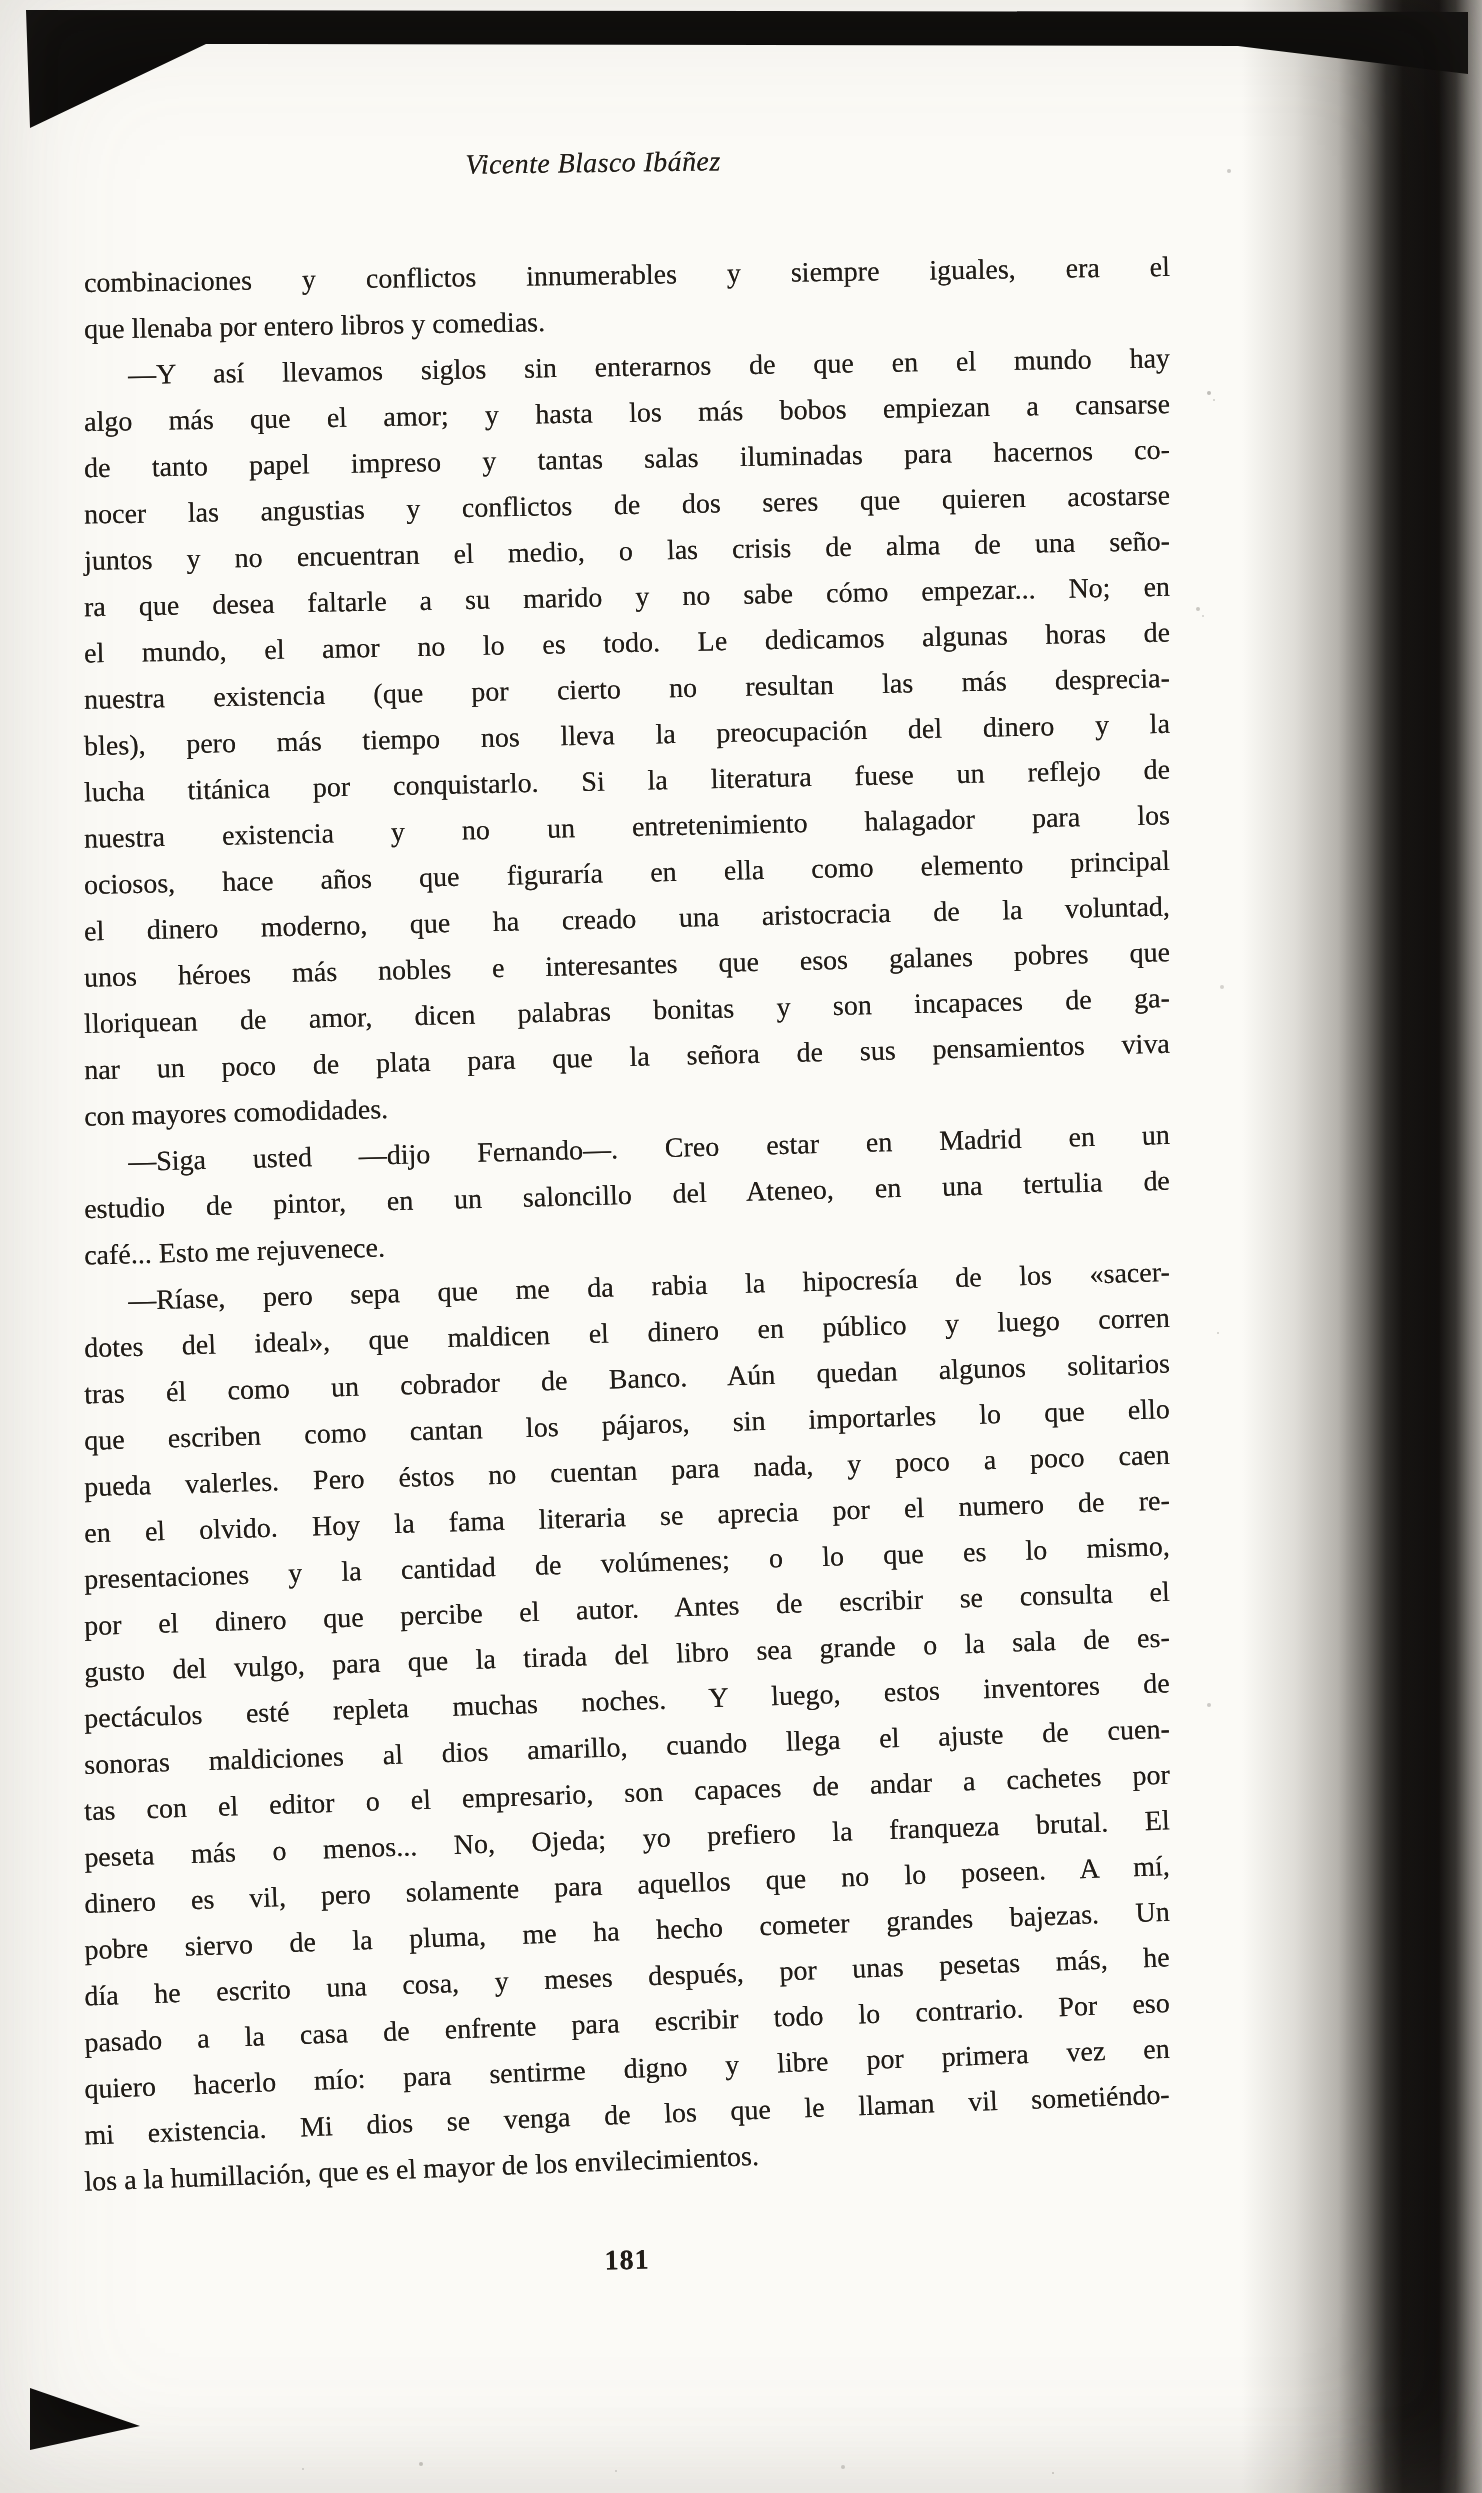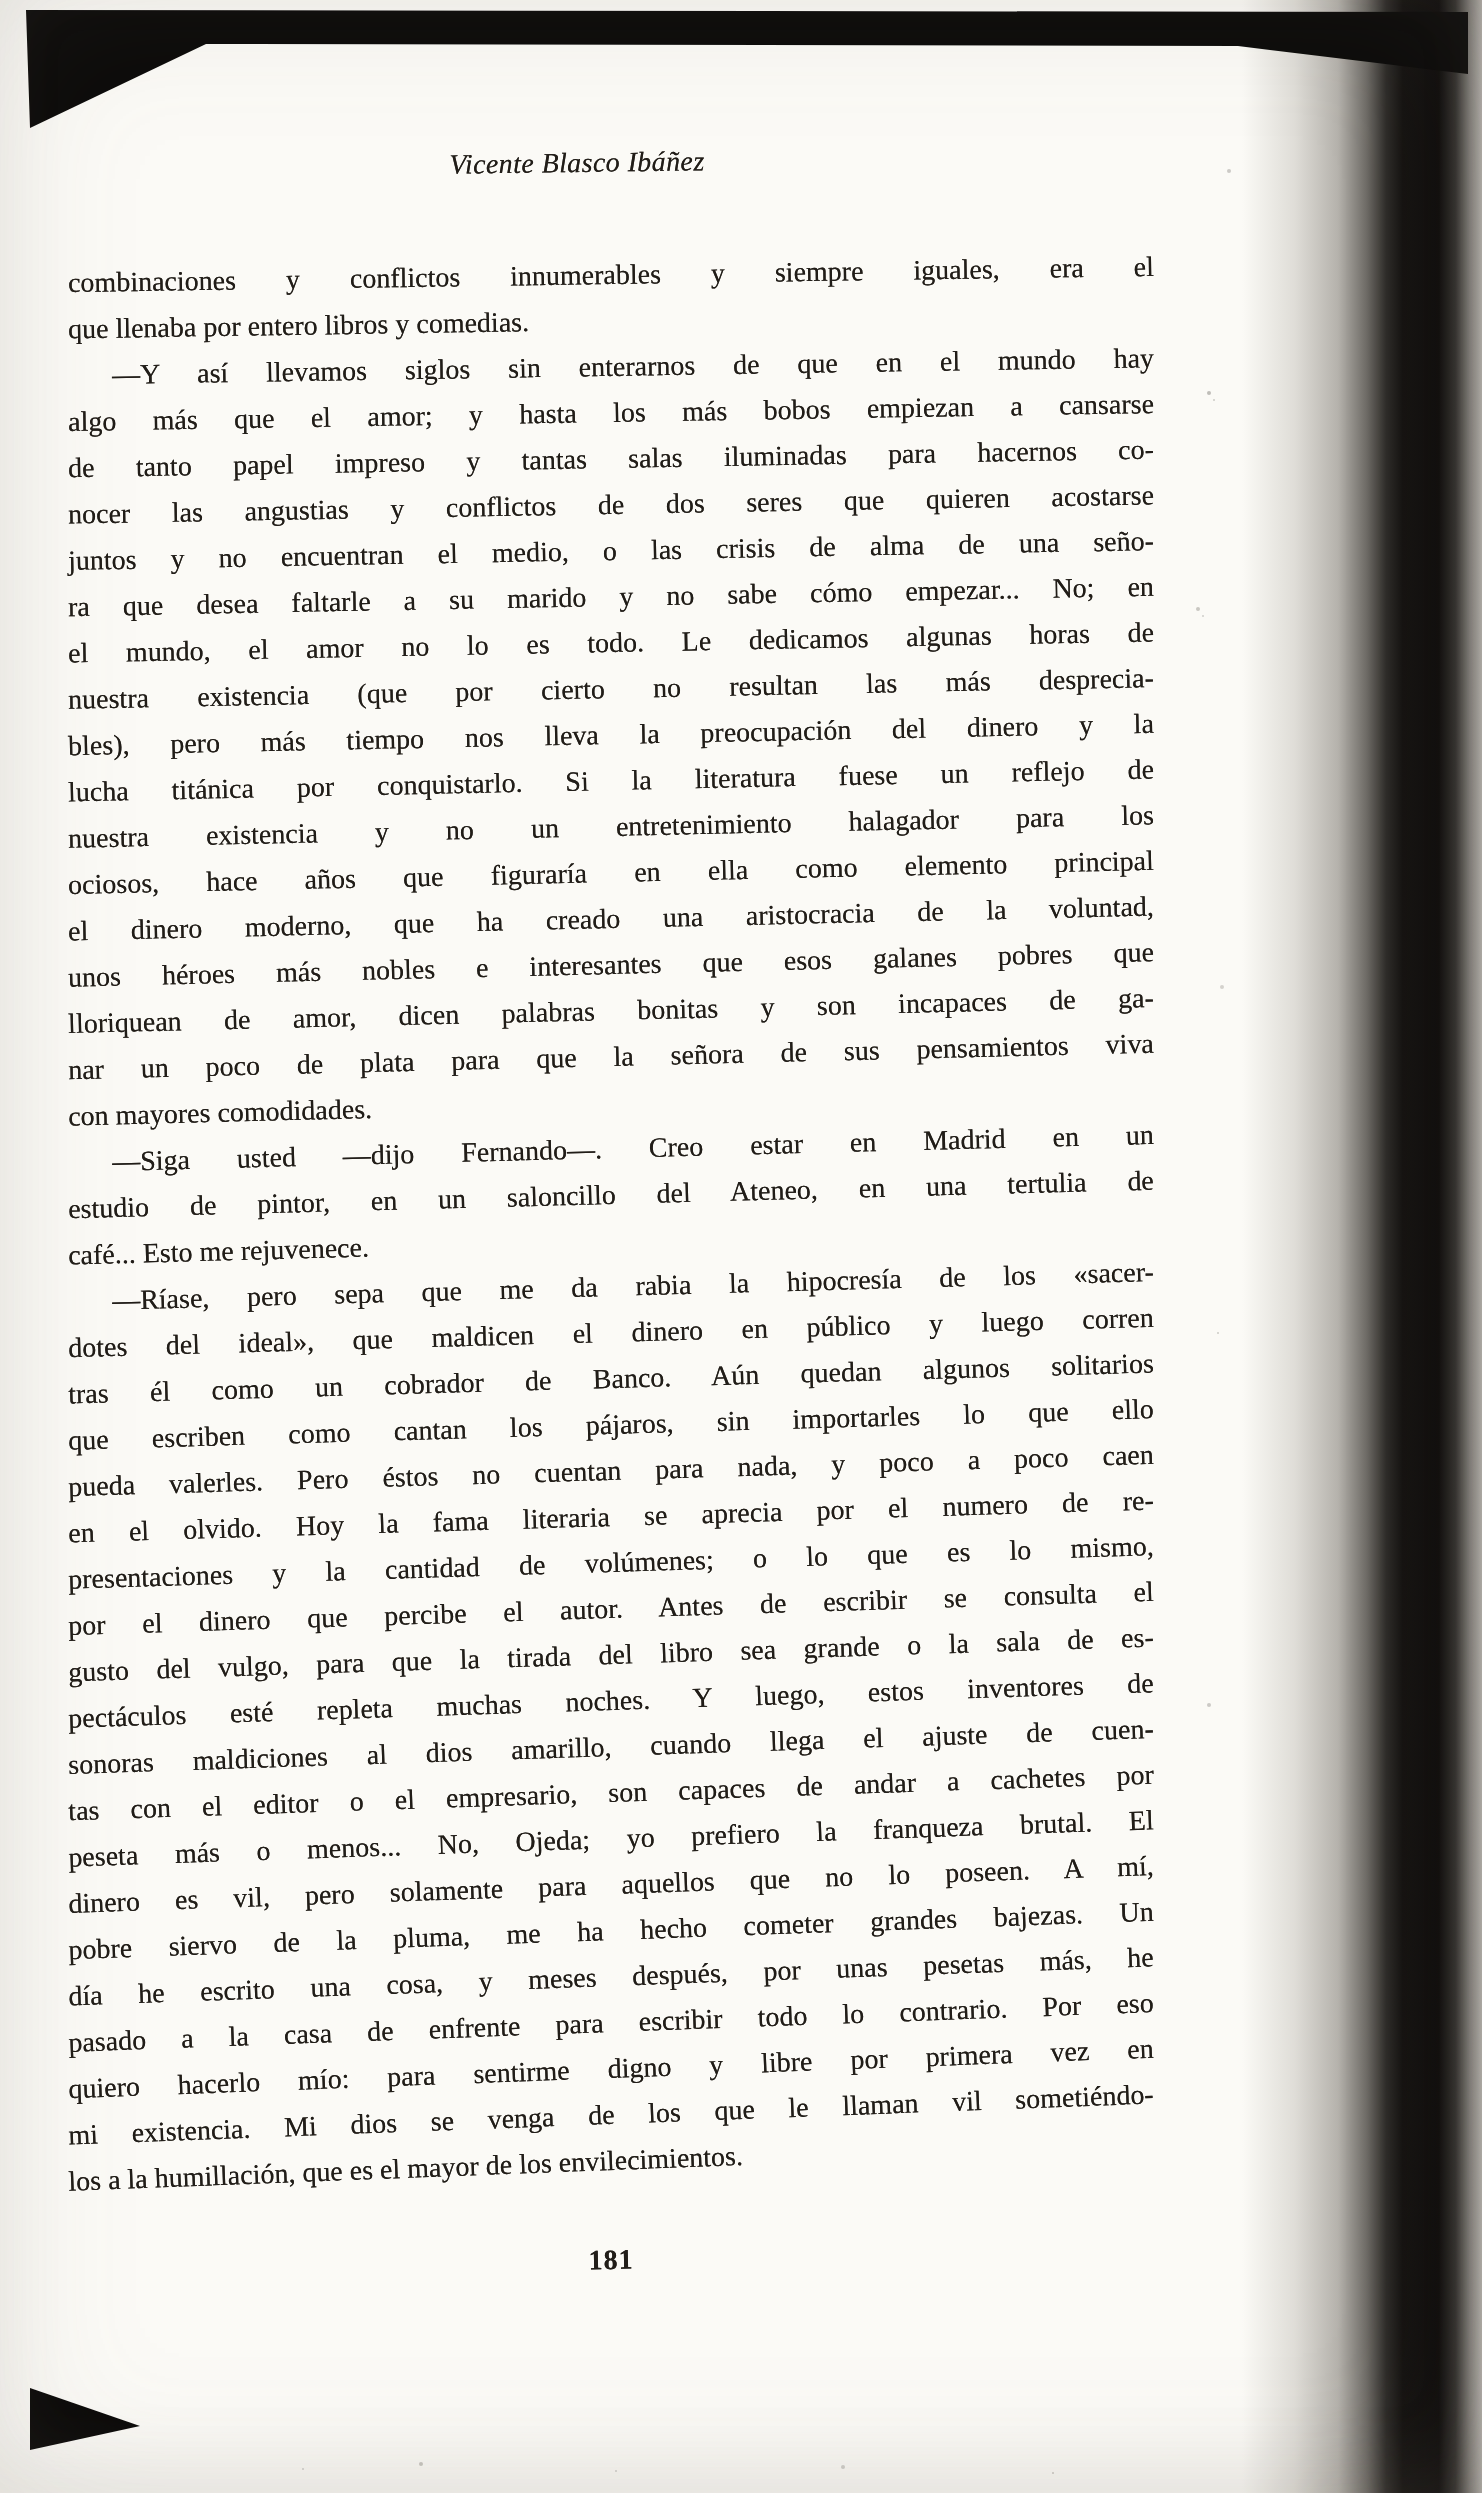--- a/index.html
+++ b/index.html
@@ -48,21 +48,21 @@
       1221px 986px 0 1px rgba(95,92,85,.25),
       1217px 1332px 0 0 rgba(95,92,85,.30),
       1208px 1704px 0 1px rgba(95,92,85,.30),
       420px 2463px 0 1px rgba(110,106,98,.35),
       615px 2470px 0 0 rgba(110,106,98,.30),
       842px 2466px 0 1px rgba(110,106,98,.30),
       1052px 2472px 0 0 rgba(110,106,98,.35),
       302px 2468px 0 0 rgba(110,106,98,.30);
   }
 
-  .content { position: absolute; left: 68px; top: 0; width: 1086px; z-index: 2; }
+  .content { position: absolute; left: 84px; top: 0; width: 1086px; z-index: 2; }
 
   .running-header {
     margin-top: 146px; position: relative; left: -34px;
     text-align: center; font-style: italic;
     font-size: 28px; line-height: 34px; letter-spacing: .4px;
     transform: rotate(-0.8deg);
     text-shadow: 0 0 .5px rgba(33,29,24,.85);
   }
 
   .text-block { margin-top: 72px; }

